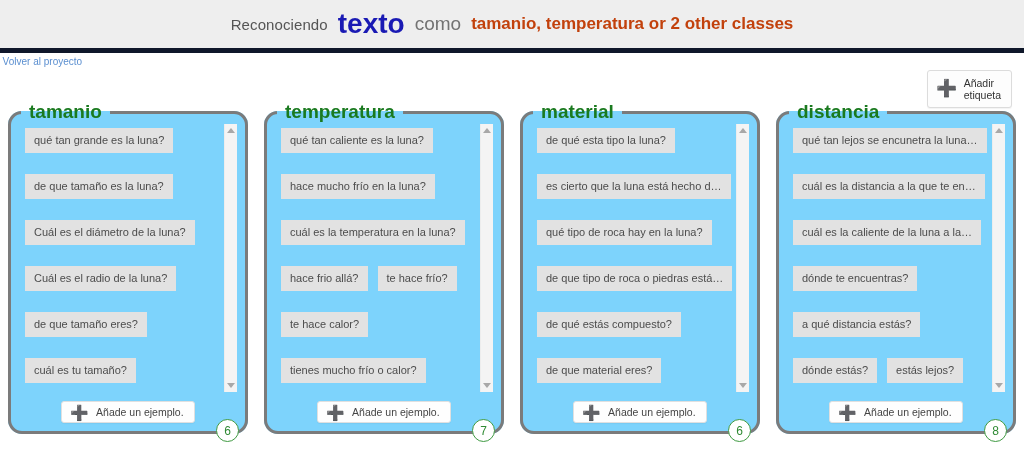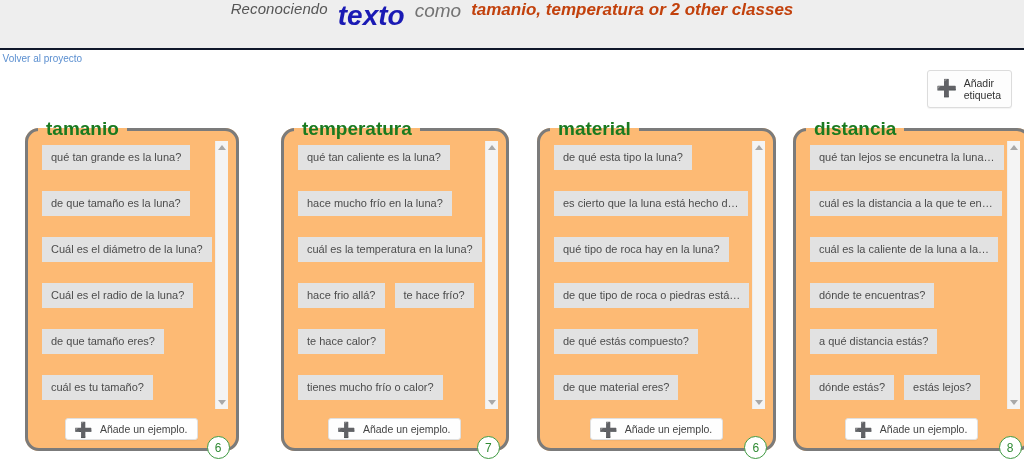--- a/index.html
+++ b/index.html
@@ -13,24 +13,24 @@
     font-family: "Liberation Sans", sans-serif;
     overflow: hidden;
     position: relative;
   }
 
   
   #header-banner {
     height: 48px;
     background: #eeeeee;
     display: flex;
+    align-items: center;
     justify-content: center;
     gap: 10px;
-    border-bottom: 2px solid #0f172a;
-    font-style: italic;
+    border-bottom: 5px solid #0f172a;
   }
   #header-banner .lead {
     font-size: 15px;
     color: #555555;
     letter-spacing: .1px;
   }
   #header-banner .subject {
     font-size: 28px;
     font-weight: bold;
     color: #1a1ab4;
@@ -102,25 +102,25 @@
   }
   .column {
     width: 256px;
     box-sizing: border-box;
     padding: 0 8px;
     position: relative;
   }
   .bucket {
     border: 3px solid #7b7b7b;
     border-radius: 14px;
-    margin: 17px;
+    margin: 0;
     padding: 0 6px 4px 6px;
     height: 330px;
     box-sizing: border-box;
-    background: #fdba74;
+    background: #7dd3fc;
     position: relative;
     display: flex;
     flex-direction: column;
     justify-content: center;
   }
   .bucket-legend {
     font-size: 19px;
     font-weight: bold;
     color: #1a7a1f;
     padding: 0 8px;

